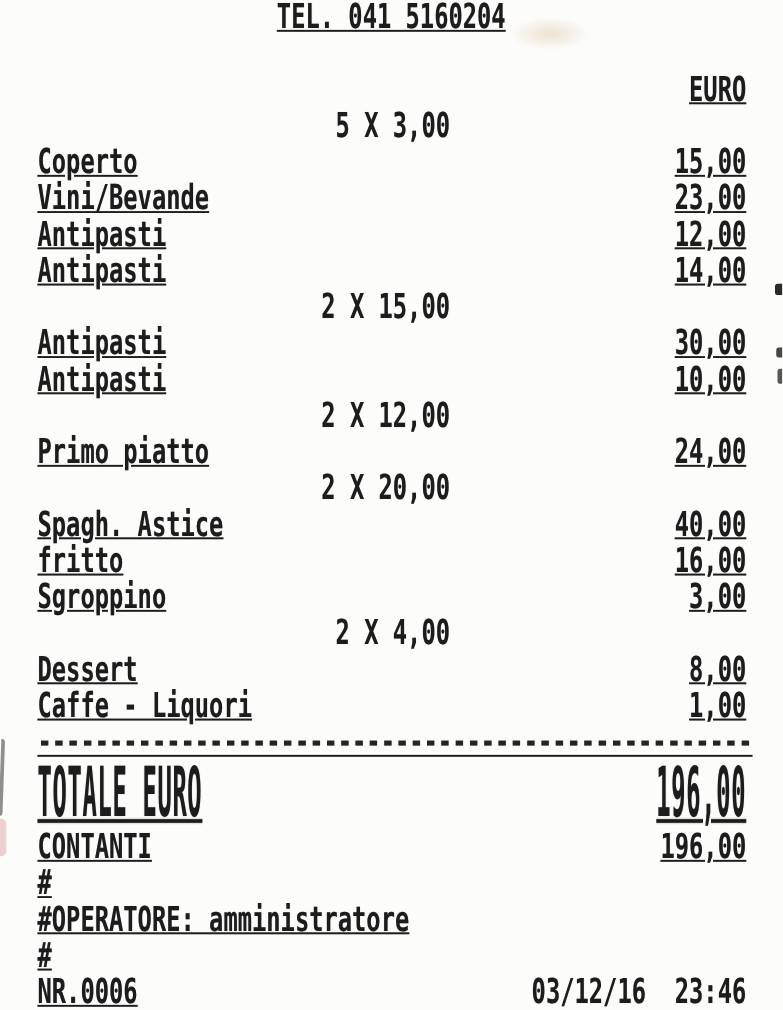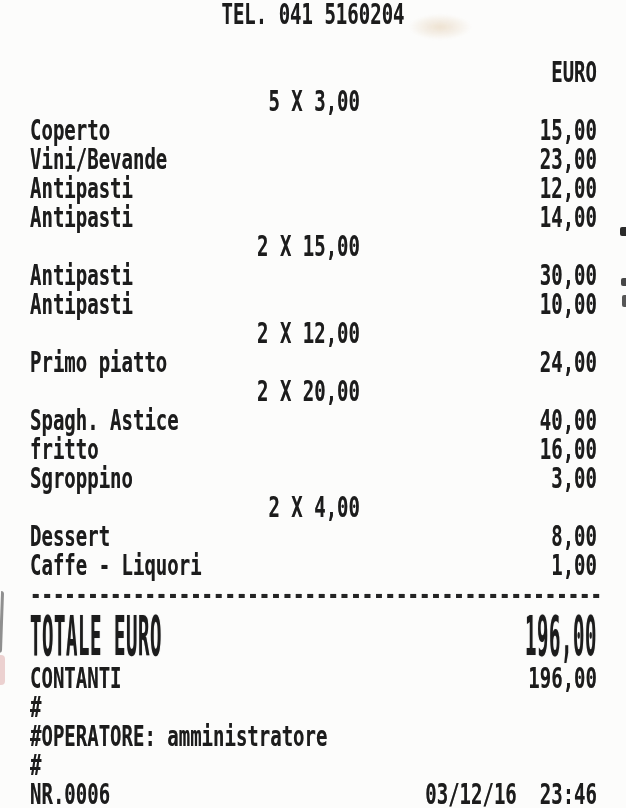--- a/index.html
+++ b/index.html
@@ -5,20 +5,21 @@
   html,body{margin:0;padding:0;background:#fcfcfb;}
   .receipt{
     position:relative;
     width:626px;height:808px;
     background:#fcfcfb;
     overflow:hidden;
     font-family:"DejaVu Sans Mono",monospace;
     font-weight:700;
     color:#1c1c1c;
     text-shadow:0 0 .5px rgba(30,30,30,.45);
+    text-decoration:underline;
   }
   .row{
     height:29px;line-height:29px;font-size:19px;
     padding:0 29px 0 30px;
     white-space:pre;
     transform:scaleY(1.45);
   }
   .row.item{display:flex;justify-content:space-between;}
   .row.center{text-align:center;padding:0;}
   .row.right{text-align:right;}

